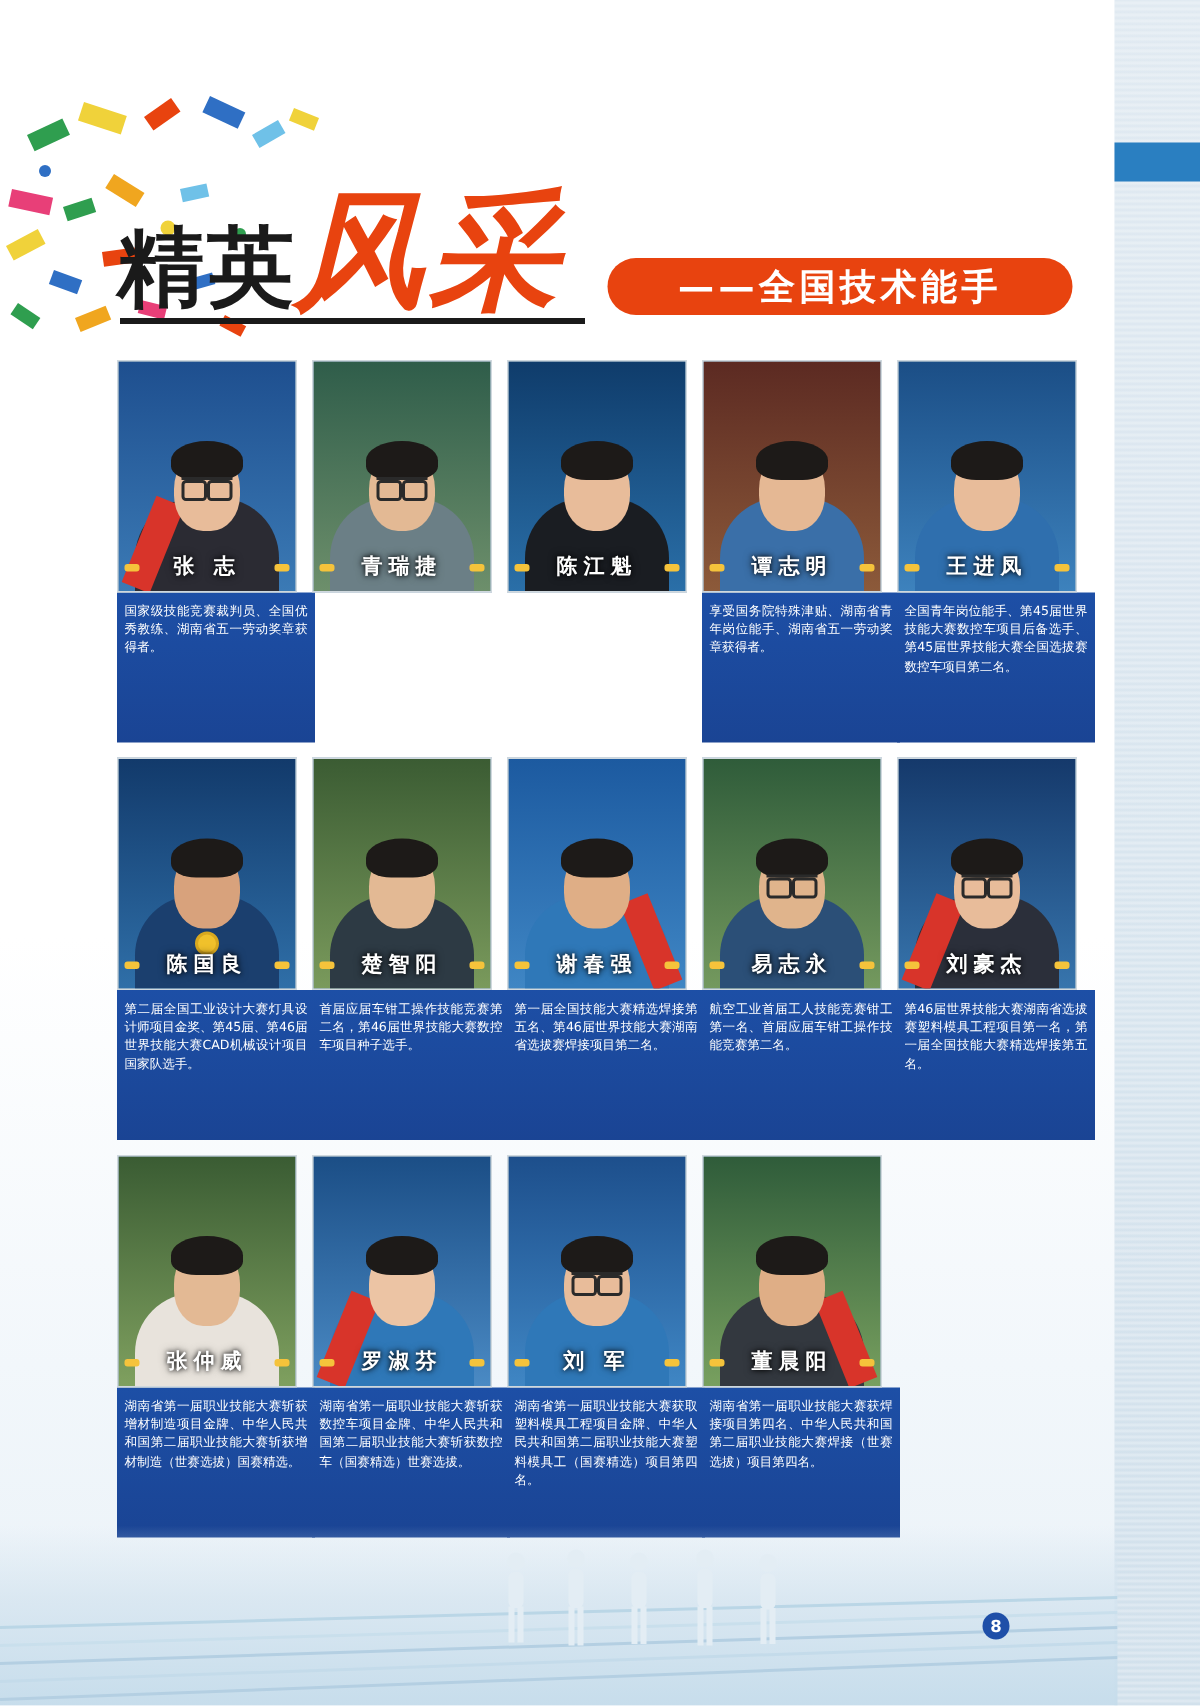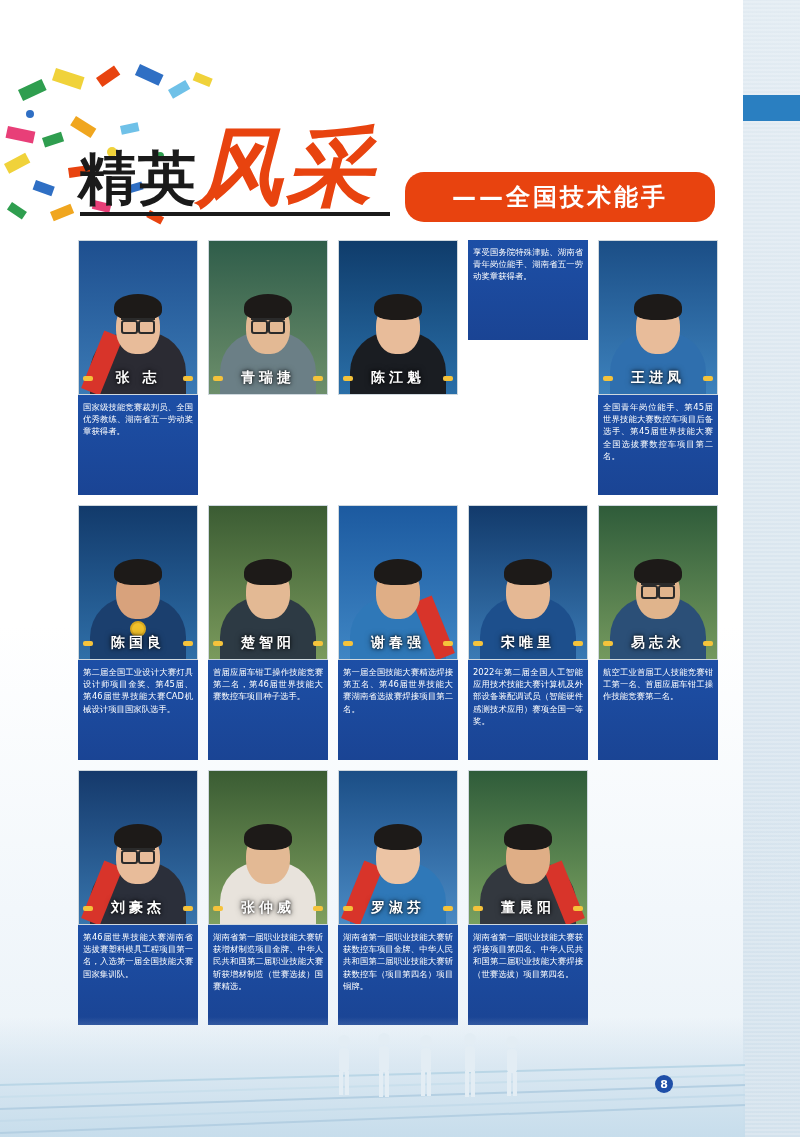--- a/index.html
+++ b/index.html
@@ -50,21 +50,21 @@
     position: absolute; left: 80px; top: 212px; width: 310px; height: 4px;
     background: #1a1a1a;
   }
   .slogan {
     position: absolute; left: 440px; top: 90px;
     font-size: 33px; color: #1a1a1a; font-weight: bold;
     letter-spacing: 6px;
     font-family: "DejaVu Serif", serif;
   }
   .ribbon {
-    position: absolute; left: 405px; top: 172px; width: 310px; height: 50px;
+    position: absolute; left: 405px; top: 172px; width: 310px; height: 38px;
     background: #e8430f;
     border-radius: 19px;
     display: flex; align-items: center; justify-content: center;
   }
   .ribbon-text {
     color: #ffffff; font-size: 24px; font-weight: bold; letter-spacing: 3px;
     font-family: "DejaVu Sans", sans-serif;
   }
   
   .grid {
@@ -126,21 +126,21 @@
     font-family: "DejaVu Sans", sans-serif;
     text-shadow: 0 0 3px rgba(0,0,0,0.85), 0 0 6px rgba(0,0,0,0.7);
   }
   .name-bar-l, .name-bar-r {
     position: absolute; bottom: 13px; width: 10px; height: 5px; background: #f5c33b;
     border-radius: 2px;
   }
   .name-bar-l { left: 4px; }
   .name-bar-r { right: 4px; }
   .caption {
-    width: 120px;
+    width: 132px;
     min-height: 100px;
     background: #1f4fa8;
     background: linear-gradient(to bottom, #1d4fa6, #1a4494);
     color: #ffffff;
     font-size: 8.4px;
     line-height: 1.45;
     padding: 6px 5px 6px 5px;
     text-align: justify;
     font-family: "DejaVu Sans", sans-serif;
     letter-spacing: 0px;
@@ -250,20 +250,33 @@
             <div class="hair" style="top:20px;width:48px;height:26px;"></div>
           </div>
           <div class="name-bar-l"></div>
           <div class="name-bar-r"></div>
           <div class="name-badge">
             <span class="name-text">陈江魁</span>
           </div>
         </div>
       </div>
       <div class="card">
+        <div class="photo">
+          <div class="photo-bg" style="background:linear-gradient(to bottom,#5c2a22,#8c5a3a);"></div>
+          <div class="person" style="width:120px;height:120px;">
+            <div class="body-sh" style="bottom:0;width:96px;height:62px;background:#3a6fa8;"></div>
+            <div class="head" style="top:26px;width:44px;height:54px;background:#e5b894;"></div>
+            <div class="hair" style="top:20px;width:48px;height:26px;"></div>
+          </div>
+          <div class="name-bar-l"></div>
+          <div class="name-bar-r"></div>
+          <div class="name-badge">
+            <span class="name-text">谭志明</span>
+          </div>
+        </div>
         <div class="caption">享受国务院特殊津贴、湖南省青年岗位能手、湖南省五一劳动奖章获得者。</div>
       </div>
       <div class="card">
         <div class="photo">
           <div class="photo-bg" style="background:linear-gradient(to bottom,#1b4e86,#3d82bd);"></div>
           <div class="person" style="width:120px;height:120px;">
             <div class="body-sh" style="bottom:0;width:96px;height:62px;background:#2f6fae;"></div>
             <div class="head" style="top:26px;width:44px;height:54px;background:#e8bc9a;"></div>
             <div class="hair" style="top:20px;width:48px;height:26px;"></div>
           </div>
@@ -320,36 +333,20 @@
           <div class="name-bar-l"></div>
           <div class="name-bar-r"></div>
           <div class="name-badge">
             <span class="name-text">谢春强</span>
           </div>
         </div>
         <div class="caption">第一届全国技能大赛精选焊接第五名、第46届世界技能大赛湖南省选拔赛焊接项目第二名。</div>
       </div>
       <div class="card">
         <div class="photo">
-          <div class="photo-bg" style="background:linear-gradient(to bottom,#123a6b,#3a7ab5);"></div>
-          <div class="person" style="width:120px;height:120px;">
-            <div class="body-sh" style="bottom:0;width:96px;height:62px;background:#1d4f8c;"></div>
-            <div class="head" style="top:26px;width:44px;height:54px;background:#e5b894;"></div>
-            <div class="hair" style="top:20px;width:48px;height:26px;"></div>
-          </div>
-          <div class="name-bar-l"></div>
-          <div class="name-bar-r"></div>
-          <div class="name-badge">
-            <span class="name-text">宋唯里</span>
-          </div>
-        </div>
-        <div class="caption">2022年第二届全国人工智能应用技术技能大赛计算机及外部设备装配调试员（智能硬件感测技术应用）赛项全国一等奖。</div>
-      </div>
-      <div class="card">
-        <div class="photo">
           <div class="photo-bg" style="background:linear-gradient(to bottom,#2f5c3a,#74995e);"></div>
           <div class="person" style="width:120px;height:120px;">
             <div class="body-sh" style="bottom:0;width:96px;height:62px;background:#2b4f77;"></div>
             <div class="head" style="top:26px;width:44px;height:54px;background:#e0b48c;"></div>
             <div class="hair" style="top:20px;width:48px;height:26px;"></div>
             <div class="glasses" style="top:44px;"></div>
           </div>
           <div class="name-bar-l"></div>
           <div class="name-bar-r"></div>
           <div class="name-badge">
@@ -367,21 +364,21 @@
             <div class="head" style="top:26px;width:44px;height:54px;background:#e8bc9a;"></div>
             <div class="hair" style="top:20px;width:48px;height:26px;"></div>
             <div class="glasses" style="top:44px;"></div>
           </div>
           <div class="name-bar-l"></div>
           <div class="name-bar-r"></div>
           <div class="name-badge">
             <span class="name-text">刘豪杰</span>
           </div>
         </div>
-        <div class="caption">第46届世界技能大赛湖南省选拔赛塑料模具工程项目第一名，入选第一届全国技能大赛国家集训队。</div>
+        <div class="caption">第46届世界技能大赛湖南省选拔赛塑料模具工程项目第一名，第一届全国技能大赛精选焊接第五名。</div>
       </div>
       <div class="card">
         <div class="photo">
           <div class="photo-bg" style="background:linear-gradient(to bottom,#3a5c33,#7fa05f);"></div>
           <div class="person" style="width:120px;height:120px;">
             <div class="body-sh" style="bottom:0;width:96px;height:62px;background:#e8e3dc;"></div>
             <div class="head" style="top:26px;width:44px;height:54px;background:#e3b994;"></div>
             <div class="hair" style="top:20px;width:48px;height:26px;"></div>
           </div>
           <div class="name-bar-l"></div>
@@ -400,21 +397,38 @@
             <div class="sash" style="left:14px;bottom:0;"></div>
             <div class="head" style="top:26px;width:44px;height:54px;background:#ecc4a4;"></div>
             <div class="hair" style="top:20px;width:48px;height:26px;"></div>
           </div>
           <div class="name-bar-l"></div>
           <div class="name-bar-r"></div>
           <div class="name-badge">
             <span class="name-text">罗淑芬</span>
           </div>
         </div>
-        <div class="caption">湖南省第一届职业技能大赛斩获数控车项目金牌、中华人民共和国第二届职业技能大赛斩获数控车（项目第四名）项目铜牌。</div>
+        <div class="caption">湖南省第一届职业技能大赛斩获数控车项目金牌、中华人民共和国第二届职业技能大赛斩获数控车（国赛精选）世赛选拔。</div>
+      </div>
+      <div class="card">
+        <div class="photo">
+          <div class="photo-bg" style="background:linear-gradient(to bottom,#1d4f8c,#3f86c4);"></div>
+          <div class="person" style="width:120px;height:120px;">
+            <div class="body-sh" style="bottom:0;width:96px;height:62px;background:#2f78b8;"></div>
+            <div class="head" style="top:26px;width:44px;height:54px;background:#e8bc9a;"></div>
+            <div class="hair" style="top:20px;width:48px;height:26px;"></div>
+            <div class="glasses" style="top:44px;"></div>
+          </div>
+          <div class="name-bar-l"></div>
+          <div class="name-bar-r"></div>
+          <div class="name-badge">
+            <span class="name-text">刘  军</span>
+          </div>
+        </div>
+        <div class="caption">湖南省第一届职业技能大赛获取塑料模具工程项目金牌、中华人民共和国第二届职业技能大赛塑料模具工（国赛精选）项目第四名。</div>
       </div>
       <div class="card">
         <div class="photo">
           <div class="photo-bg" style="background:linear-gradient(to bottom,#2f5c3a,#78a05f);"></div>
           <div class="person" style="width:120px;height:120px;">
             <div class="body-sh" style="bottom:0;width:96px;height:62px;background:#33383f;"></div>
             <div class="sash right" style="right:14px;bottom:0;"></div>
             <div class="head" style="top:26px;width:44px;height:54px;background:#dfae86;"></div>
             <div class="hair" style="top:20px;width:48px;height:26px;"></div>
           </div>

